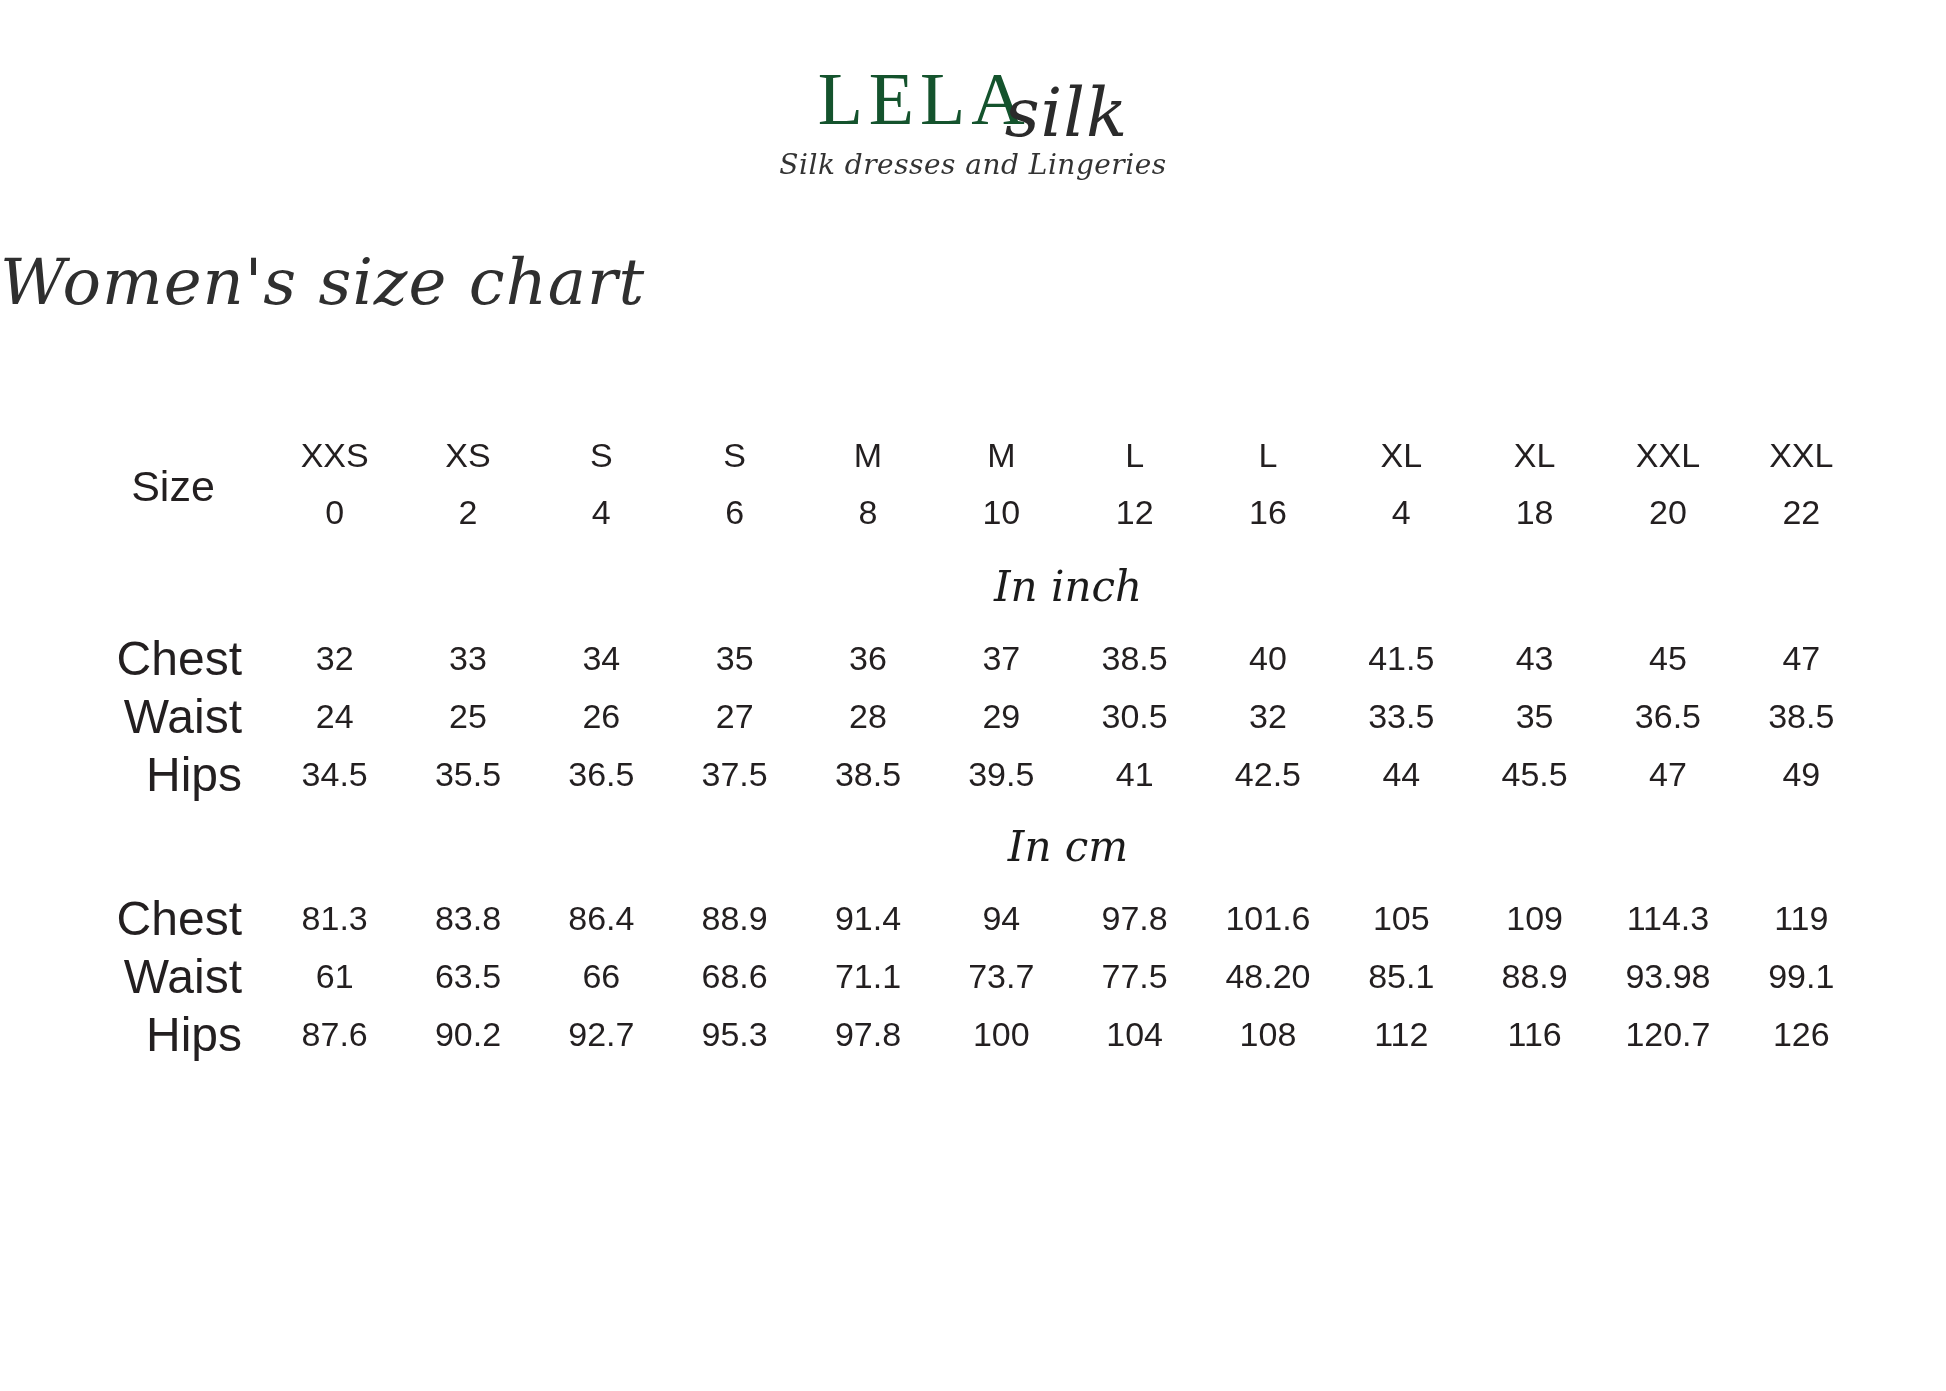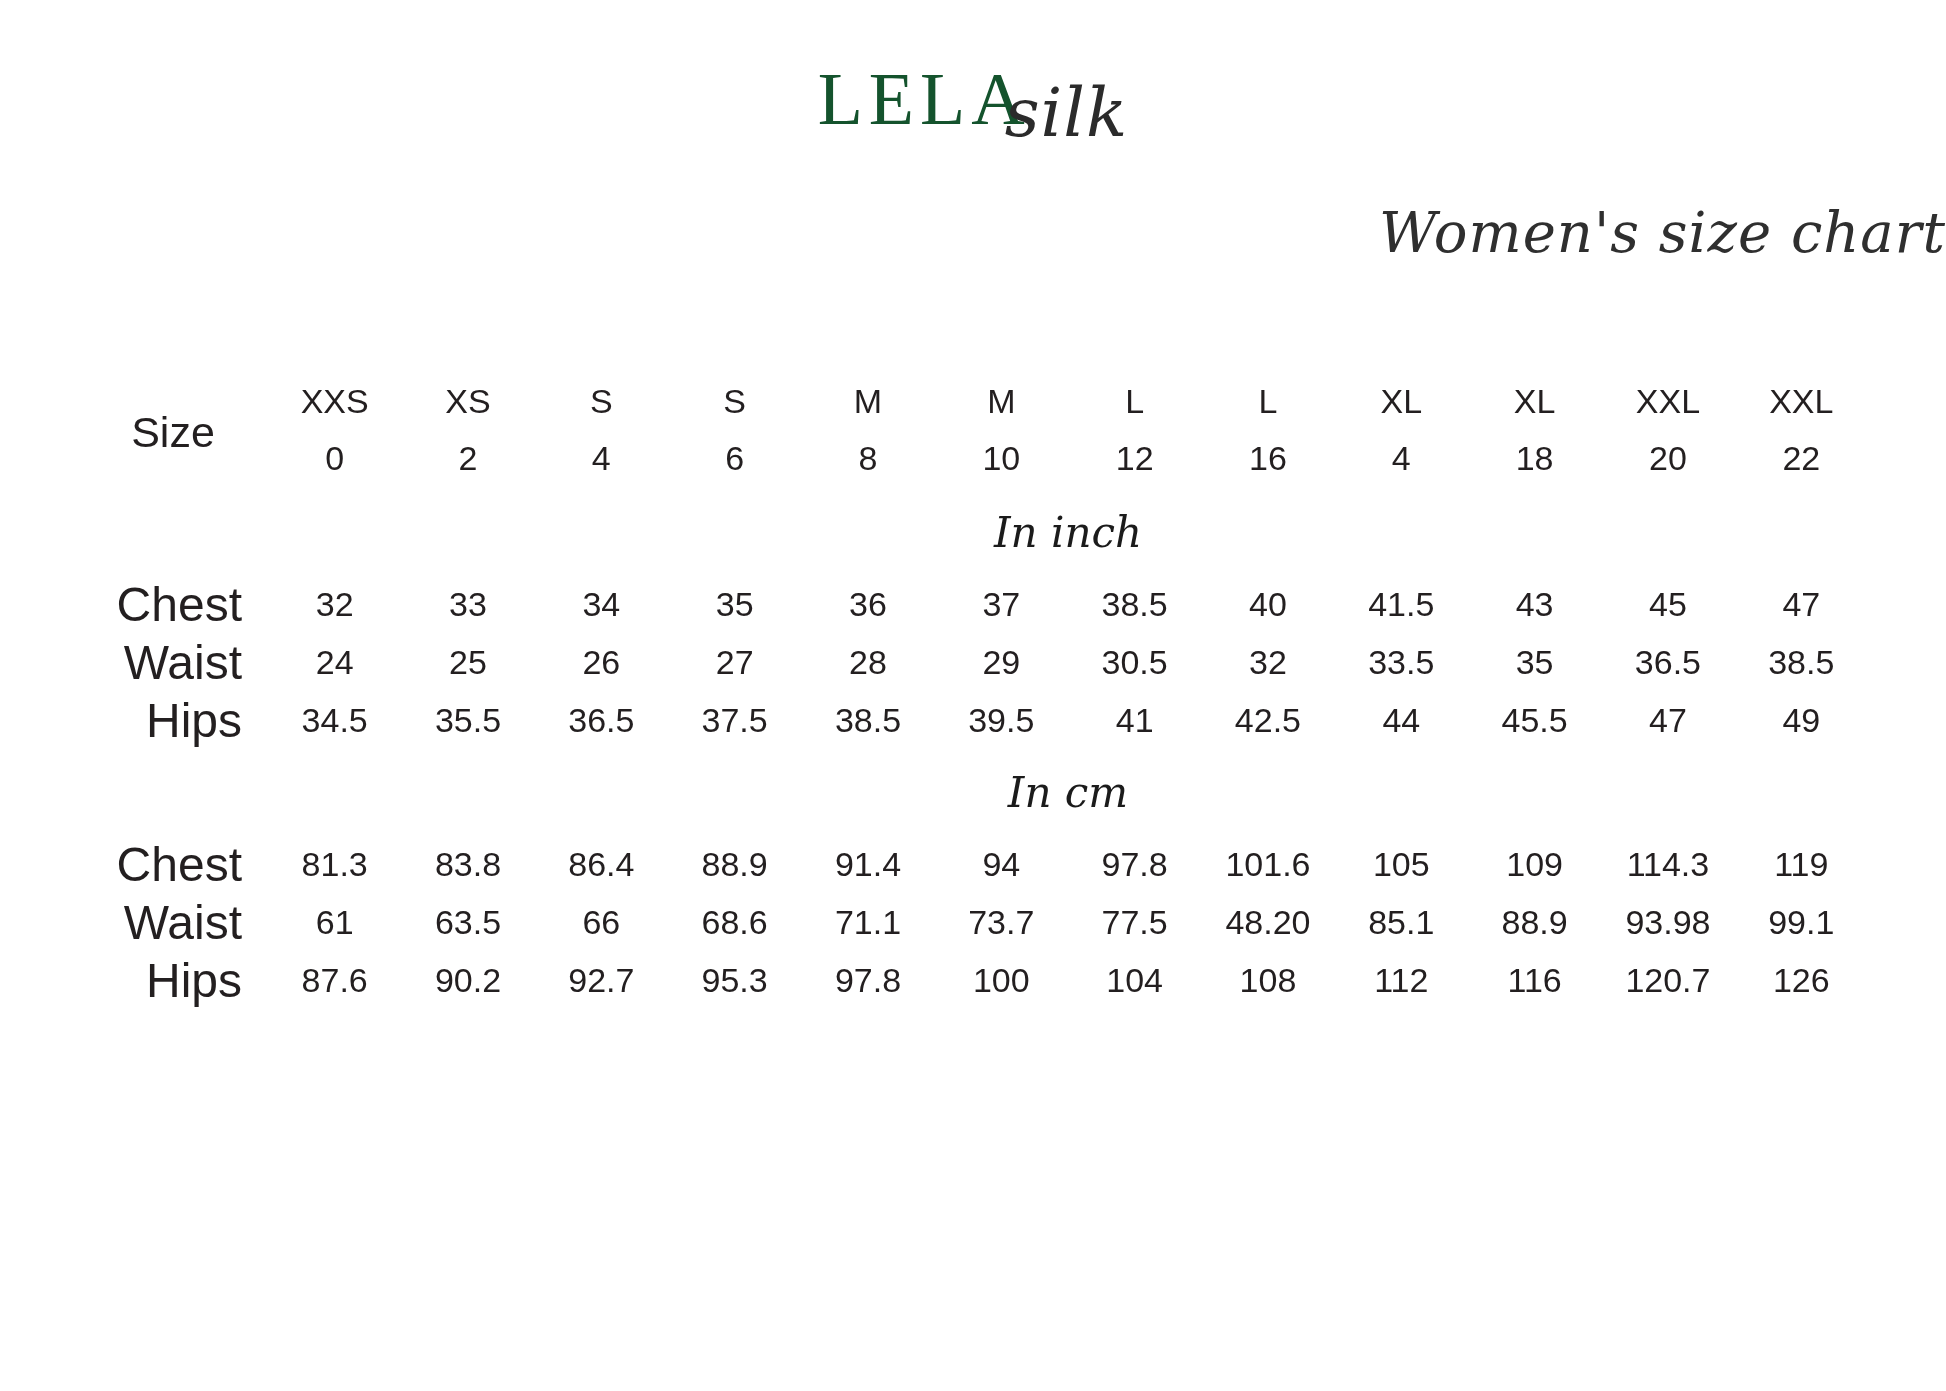--- a/index.html
+++ b/index.html
@@ -48,24 +48,24 @@
     font-family: "DejaVu Serif", serif;
     font-style: italic;
     font-size: 28px;
     color: #333333;
     letter-spacing: 0.5px;
     margin-top: 12px;
   }
 
   
   .chart-title {
-    text-align: right;
-    font-family: "DejaVu Serif", serif;
-    font-style: italic;
-    font-size: 56px;
+    text-align: left;
+    font-family: "DejaVu Serif", serif;
+    font-style: italic;
+    font-size: 64px;
     color: #2f2f2f;
     margin-top: 64px;
     letter-spacing: 1px;
   }
 
   
   .table-wrap {
     margin-top: 110px;
     padding: 0 78px;
   }
@@ -114,20 +114,21 @@
   }
   .unit-row td.unit-cell { text-align: center; }
 </style>
 </head>
 <body>
 
 <div class="brand">
   <div class="brand-wordmark">
     <span class="brand-lela">LELA</span><span class="brand-silk">silk</span>
   </div>
+  <div class="brand-tagline">Silk dresses and Lingeries</div>
 </div>
 
 <div class="chart-title">Women's size chart</div>
 
 <div class="table-wrap">
   <table class="size-chart">
     <colgroup>
       <col class="label-col">
       <col>
         <col>

